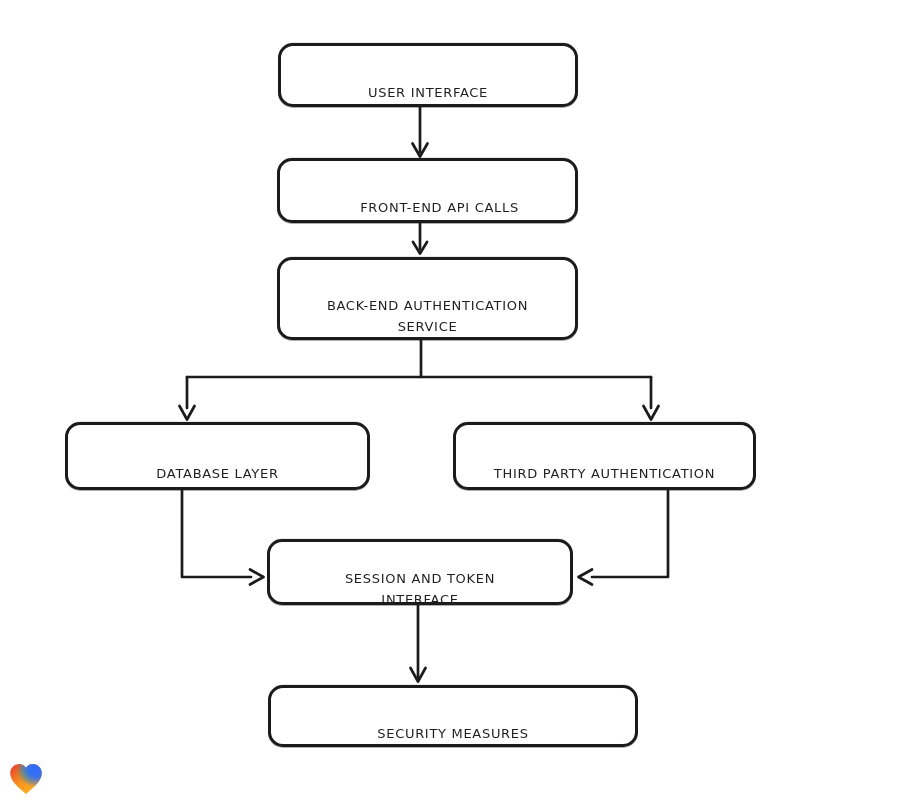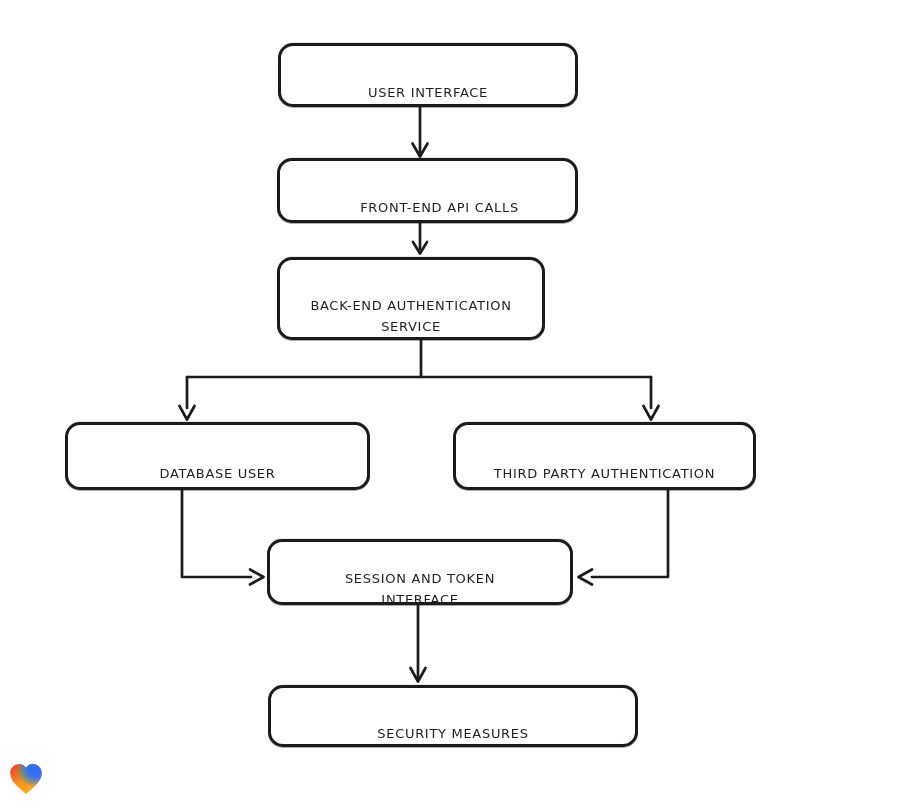--- a/index.html
+++ b/index.html
@@ -51,21 +51,21 @@
     letter-spacing: 0.7px;
     line-height: 1.6;
     color: var(--text, #1f1f1f);
     white-space: pre-line;
     padding: 0 10px;
     margin-top: 36px;
   }
   
   .n-ui   { left: 278px; top:  43px; width: 300px; height: 64px; }
   .n-api  { left: 277px; top: 158px; width: 301px; height: 65px; padding-left: 24px; }
-  .n-auth { left: 277px; top: 257px; width: 268px; height: 83px; }
+  .n-auth { left: 277px; top: 257px; width: 301px; height: 83px; }
   .n-db   { left:  65px; top: 422px; width: 305px; height: 68px; }
   .n-3p   { left: 453px; top: 422px; width: 303px; height: 68px; }
   .n-sess { left: 267px; top: 539px; width: 306px; height: 66px; }
   .n-sec  { left: 268px; top: 685px; width: 370px; height: 62px; }
 
   .logo {
     position: absolute;
     left: 7px;
     top: 760px;
     width: 38px;
@@ -117,21 +117,21 @@
   <div class="node n-api">
     <span class="node-label">FRONT-END API CALLS</span>
   </div>
 
   <div class="node n-auth">
     <span class="node-label">BACK-END AUTHENTICATION
 SERVICE</span>
   </div>
 
   <div class="node n-db">
-    <span class="node-label">DATABASE USER</span>
+    <span class="node-label">DATABASE LAYER</span>
   </div>
 
   <div class="node n-3p">
     <span class="node-label">THIRD PARTY AUTHENTICATION</span>
   </div>
 
   <div class="node n-sess">
     <span class="node-label">SESSION AND TOKEN
 INTERFACE</span>
   </div>

